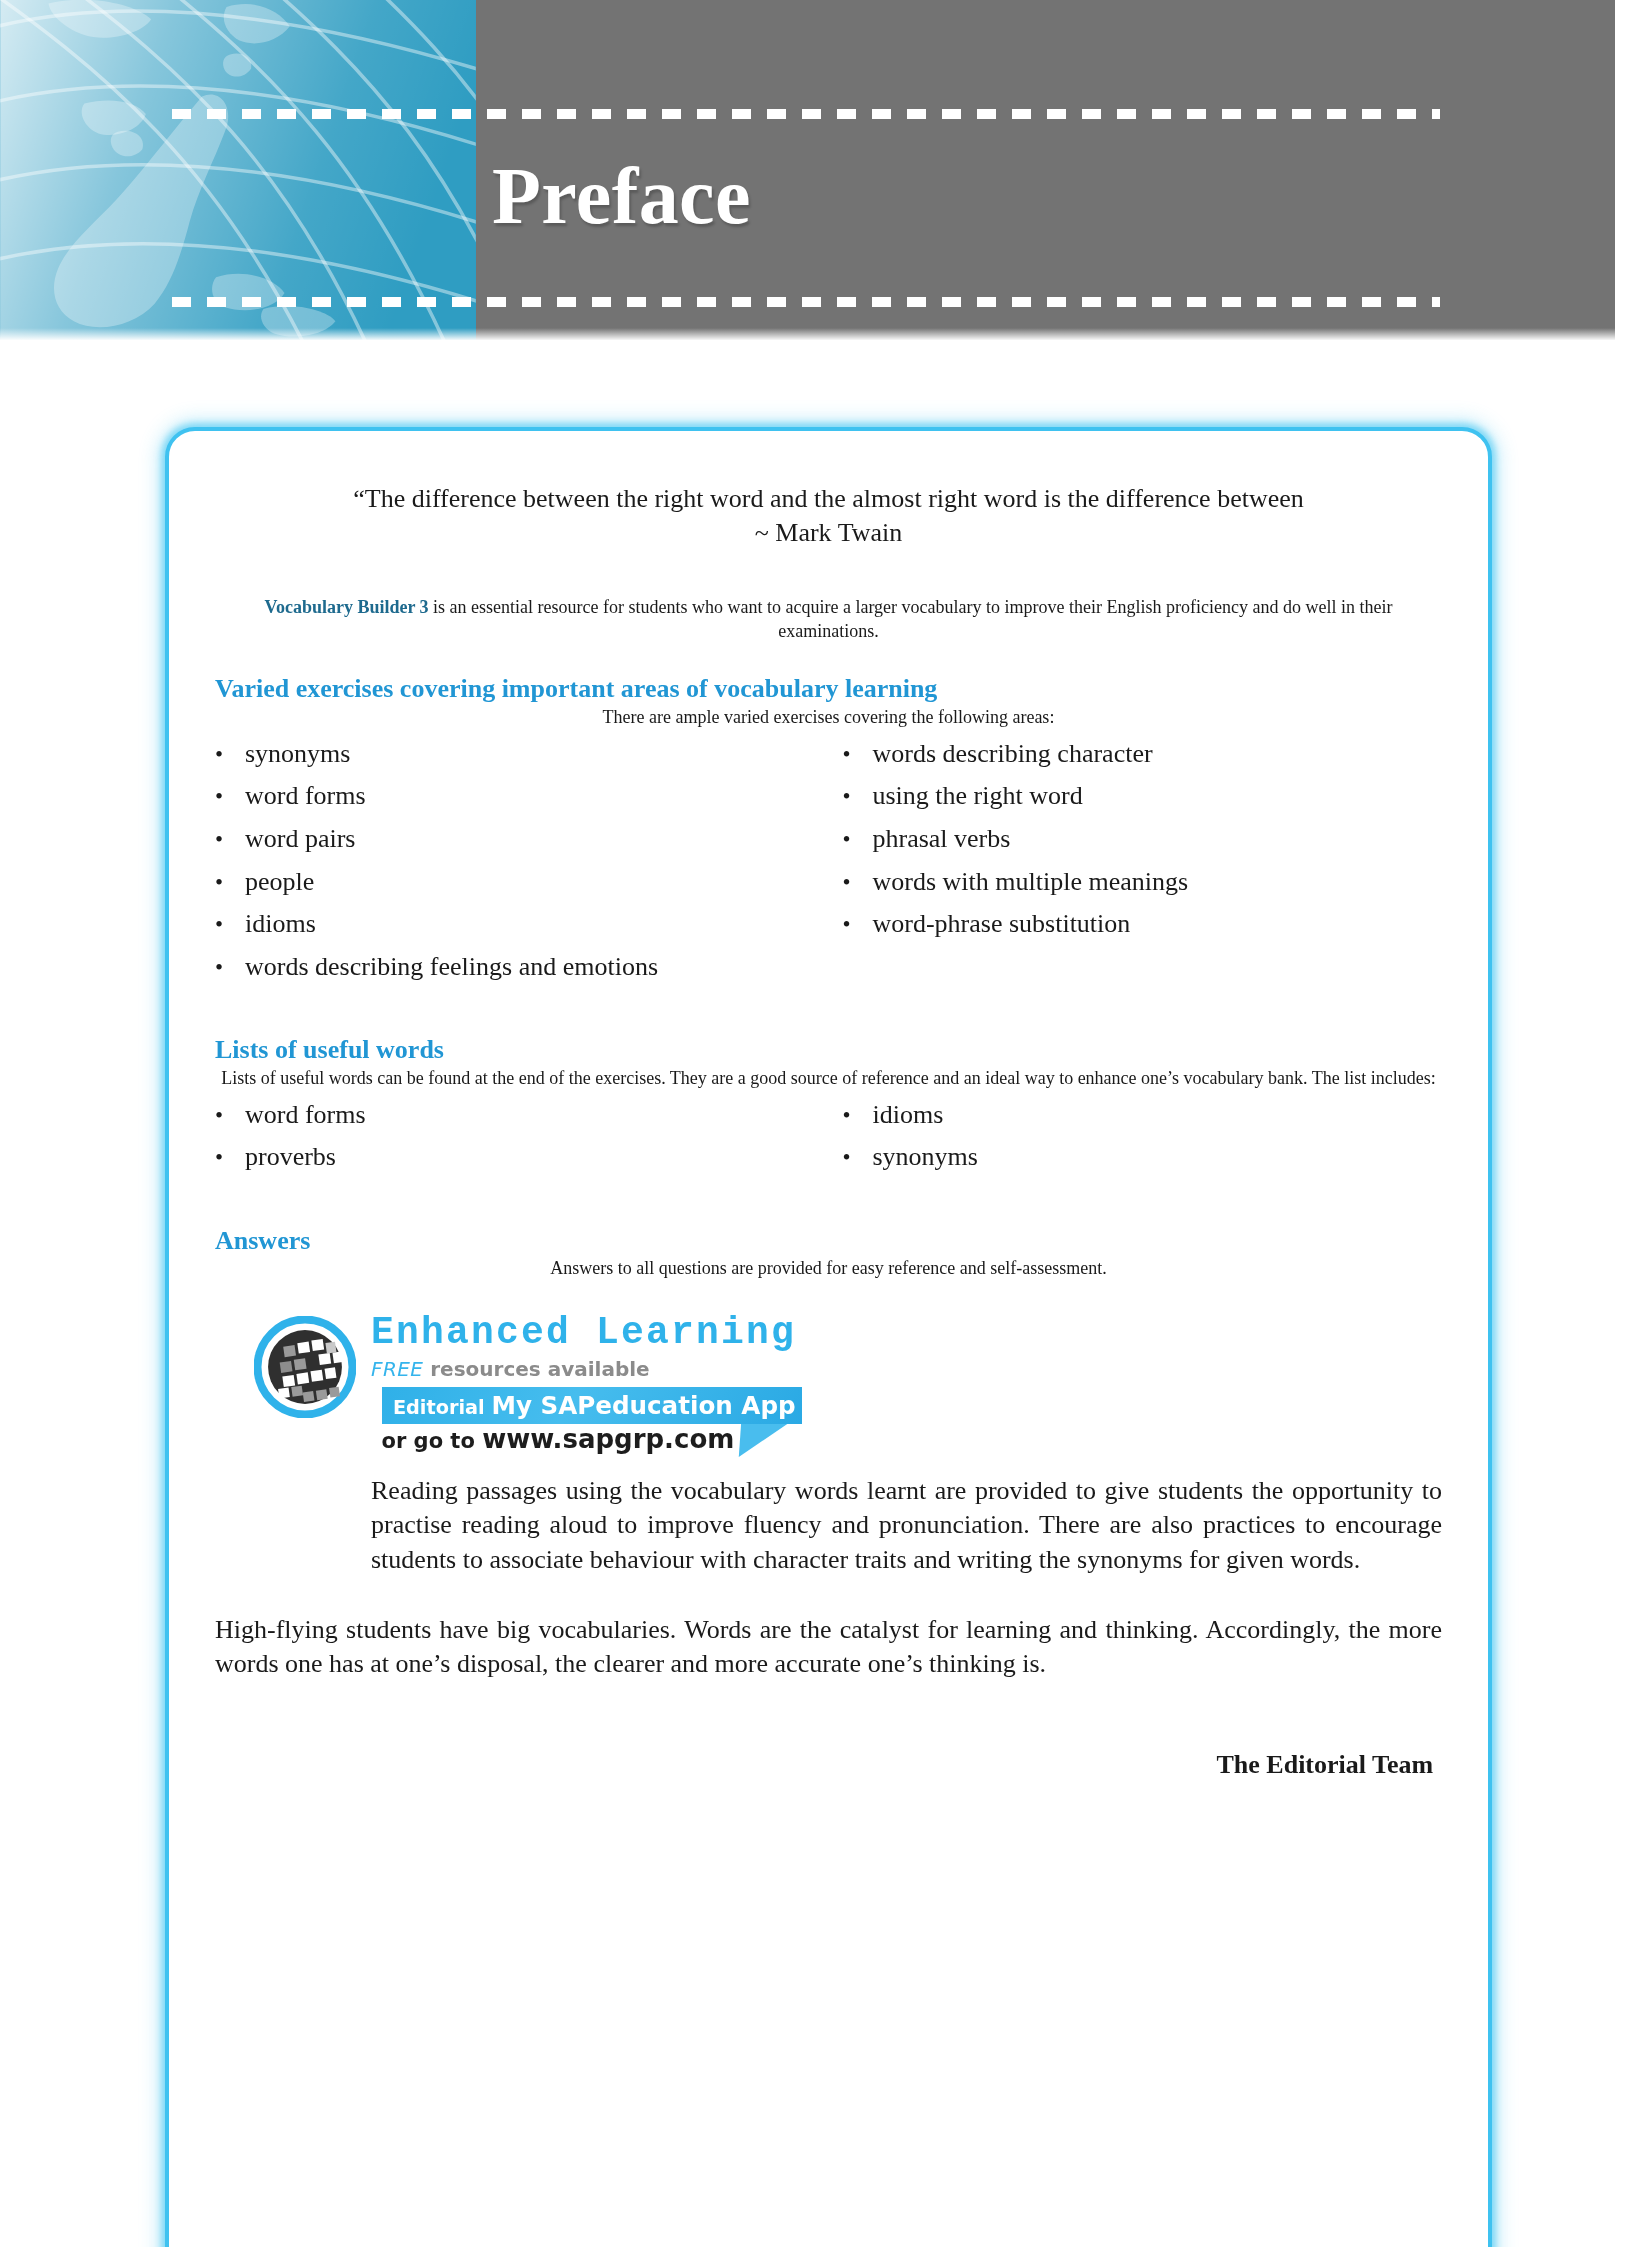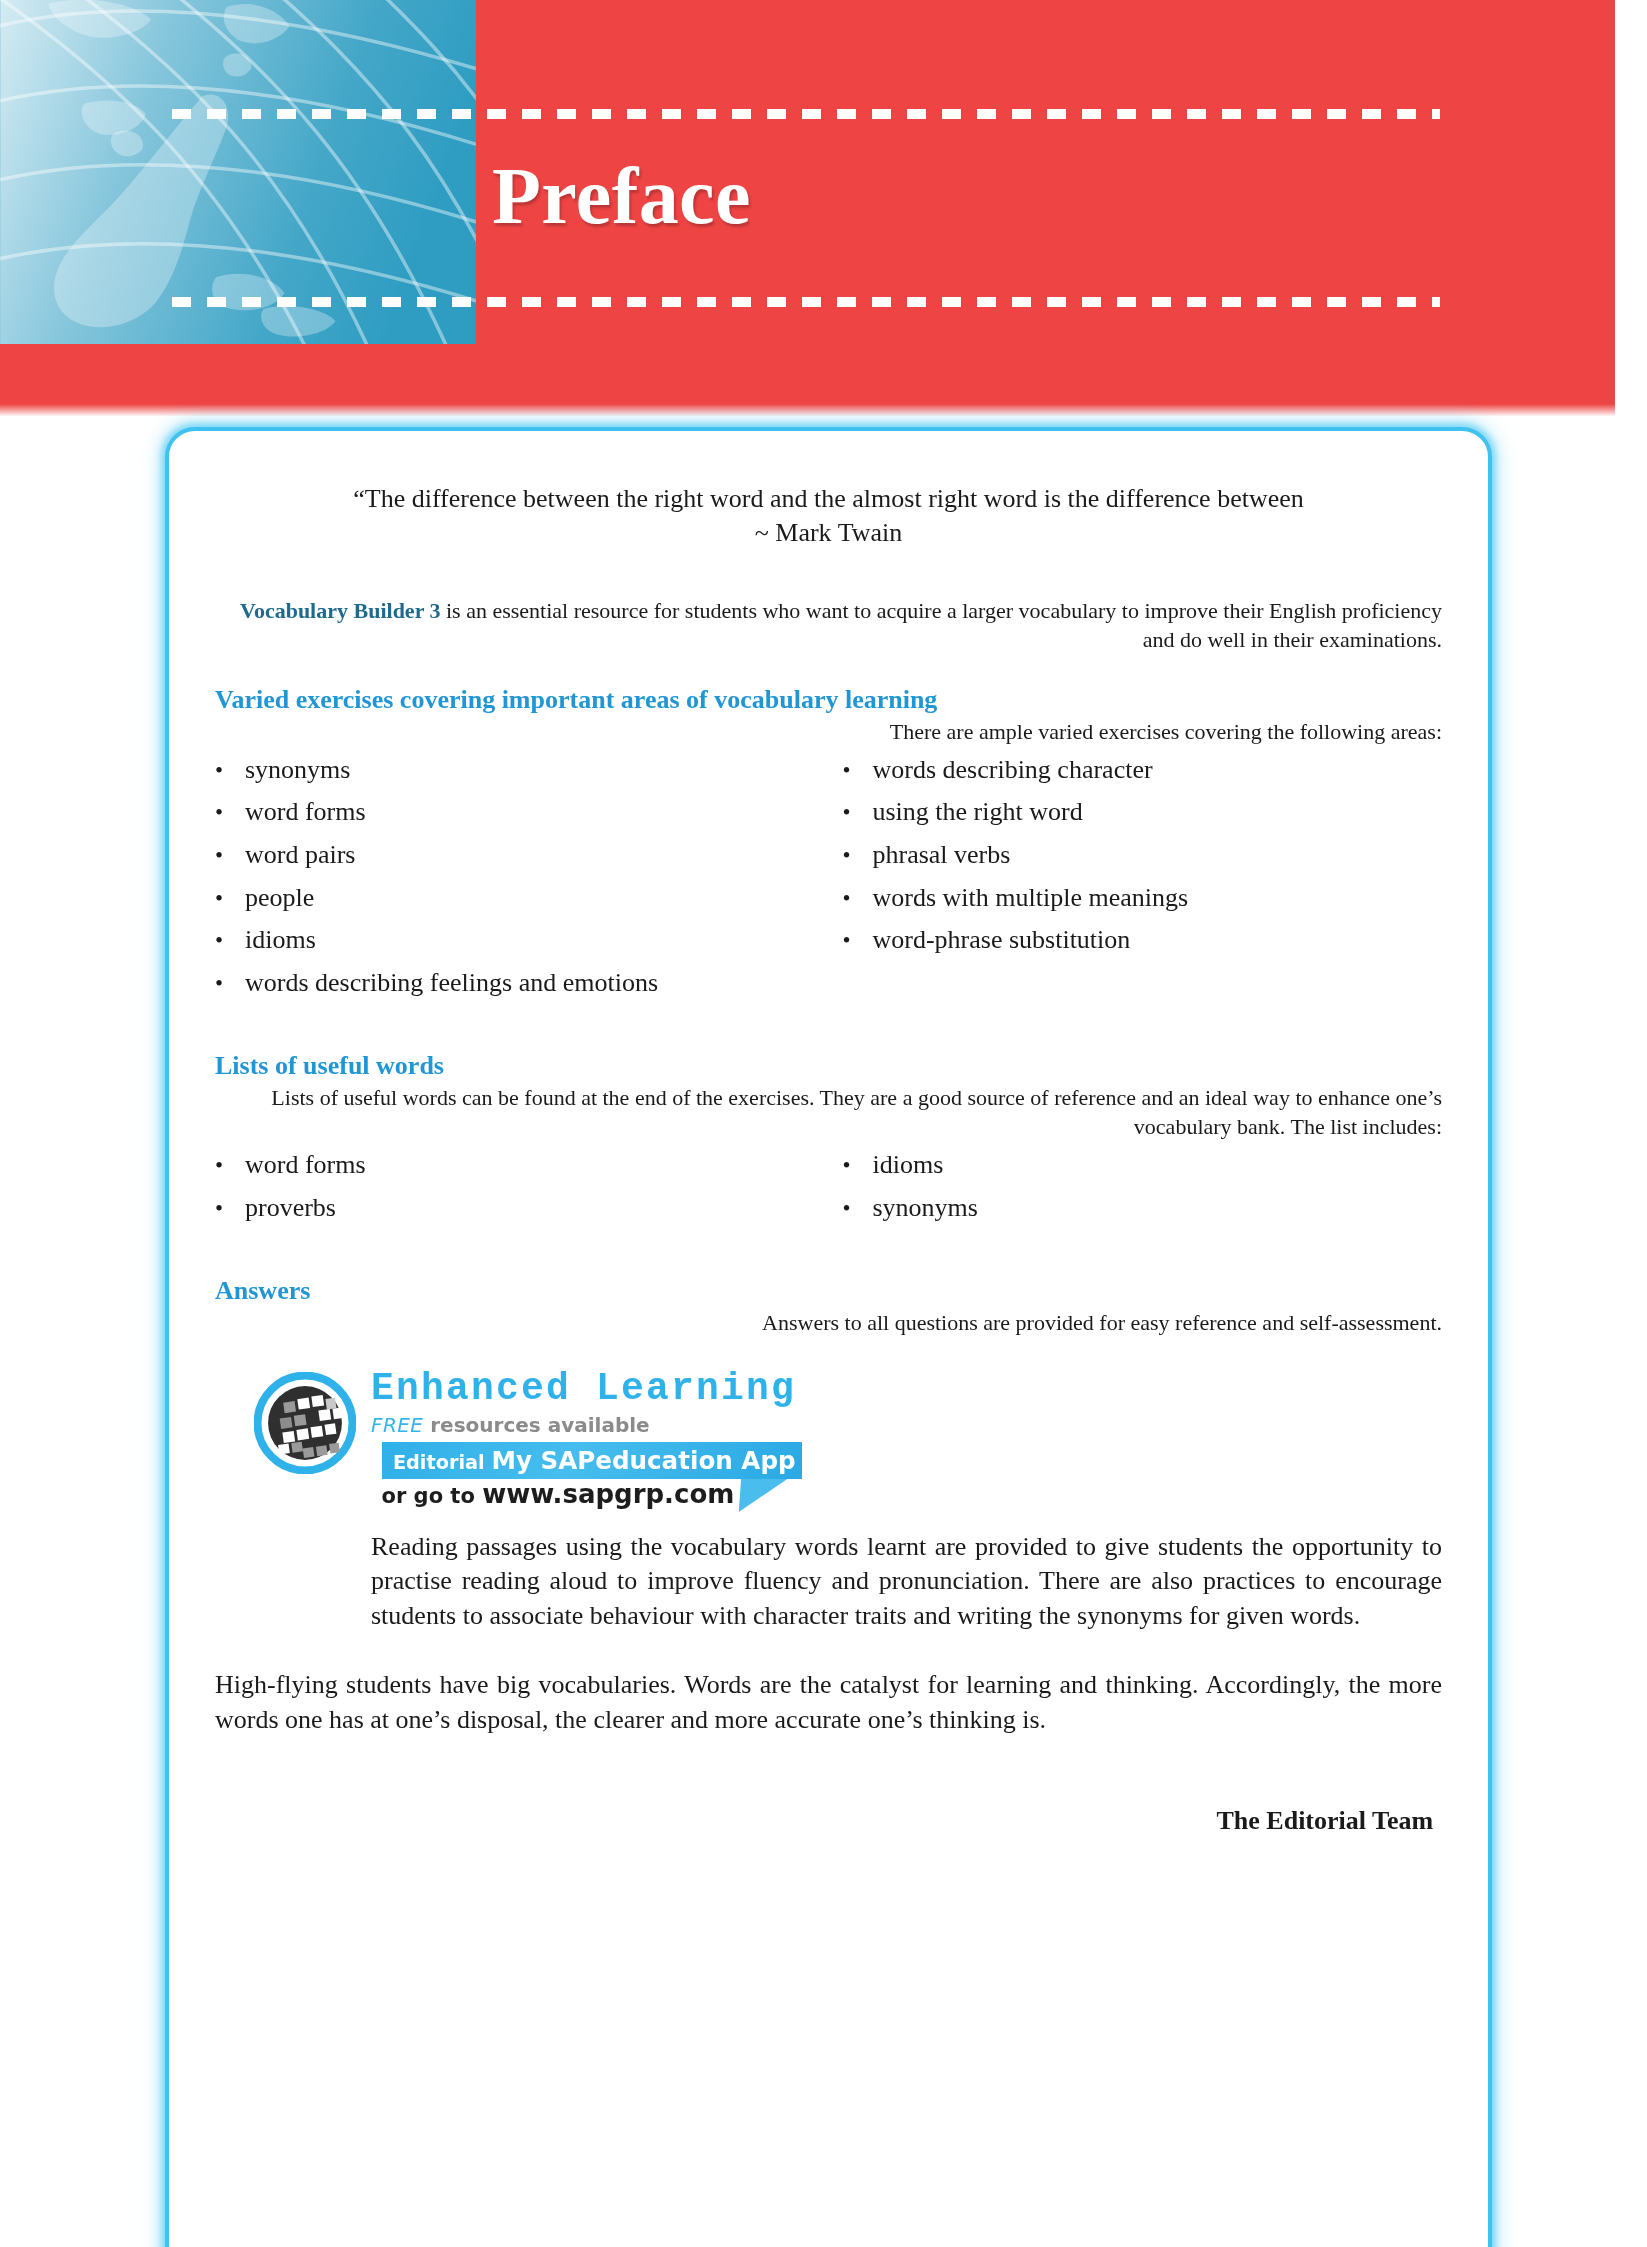--- a/index.html
+++ b/index.html
@@ -17,22 +17,22 @@
     width: 1648px;
     height: 2247px;
     background: #ffffff;
   }
 
   
   .banner {
     position: absolute;
     left: 0; top: 0;
     width: 1615px;
-    height: 416px;
-    background: #ef4444;
+    height: 340px;
+    background: #737373;
     overflow: hidden;
   }
 
   
   .banner-globe {
     position: absolute;
     left: 0; top: 0;
     width: 476px;
     height: 344px;
     overflow: hidden;
@@ -107,24 +107,24 @@
     margin-top: 14px;
   }
   .quote-attrib {
     text-align: center;
     font-size: 26px;
     line-height: 1.30;
     color: #1a1a1a;
   }
 
   .body-para {
-    font-size: 22px;
+    font-size: 18px;
     line-height: 1.33;
     color: #1a1a1a;
-    text-align: right;
+    text-align: center;
   }
 
   .intro { margin-top: 46px; }
   .lead-name {
     color: #1e6a8e;
     font-weight: bold;
   }
 
   .sec-heading {
     color: #2196d4;

